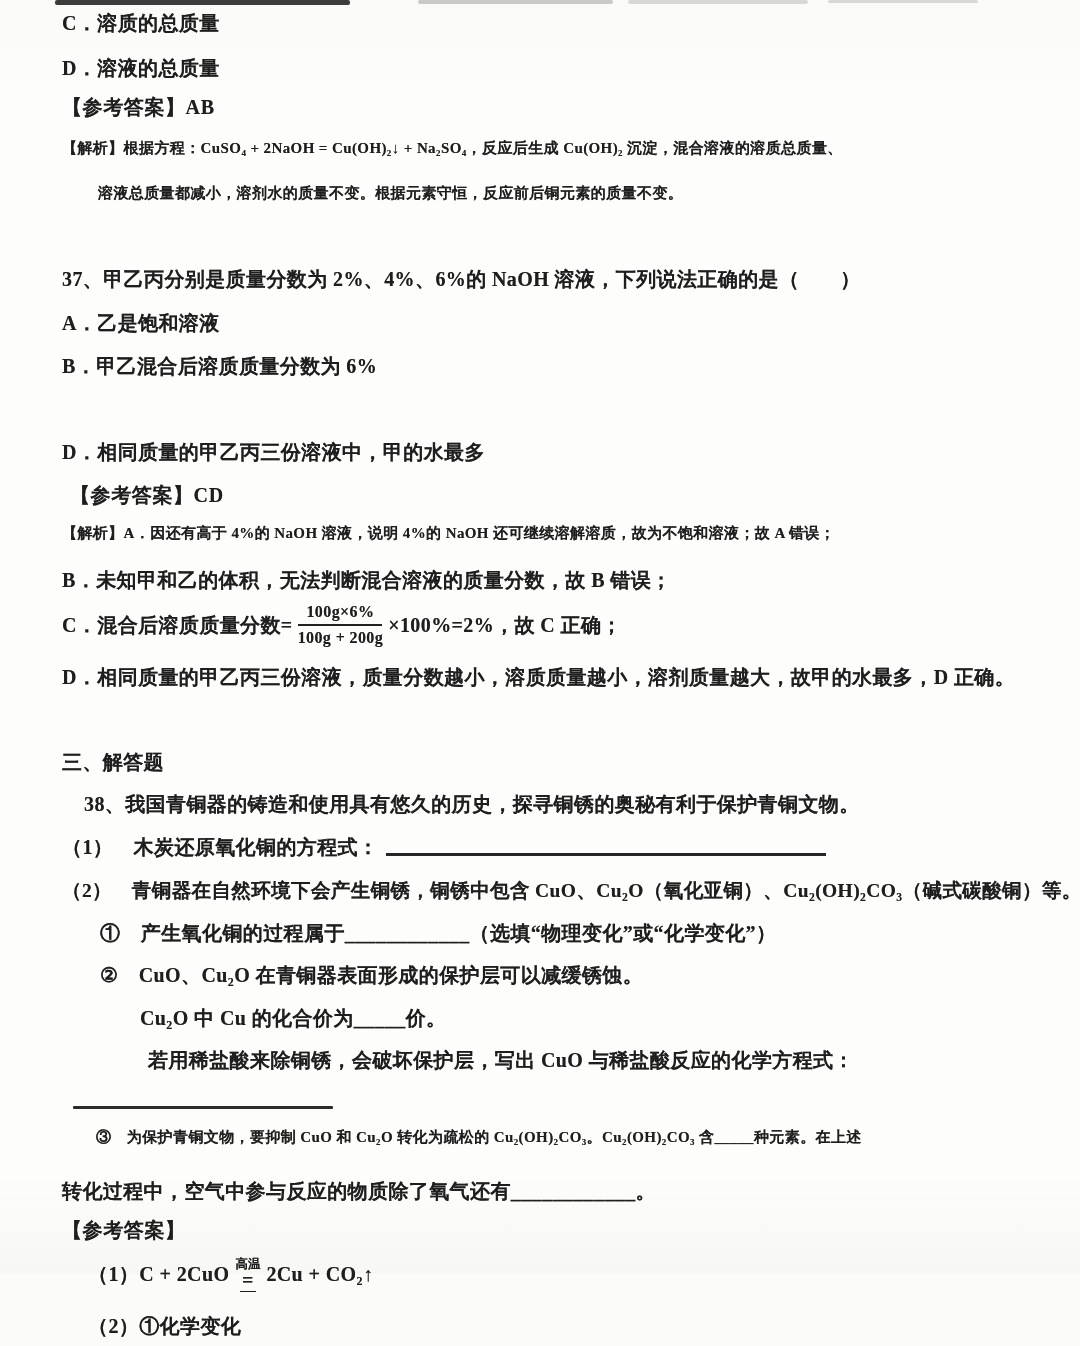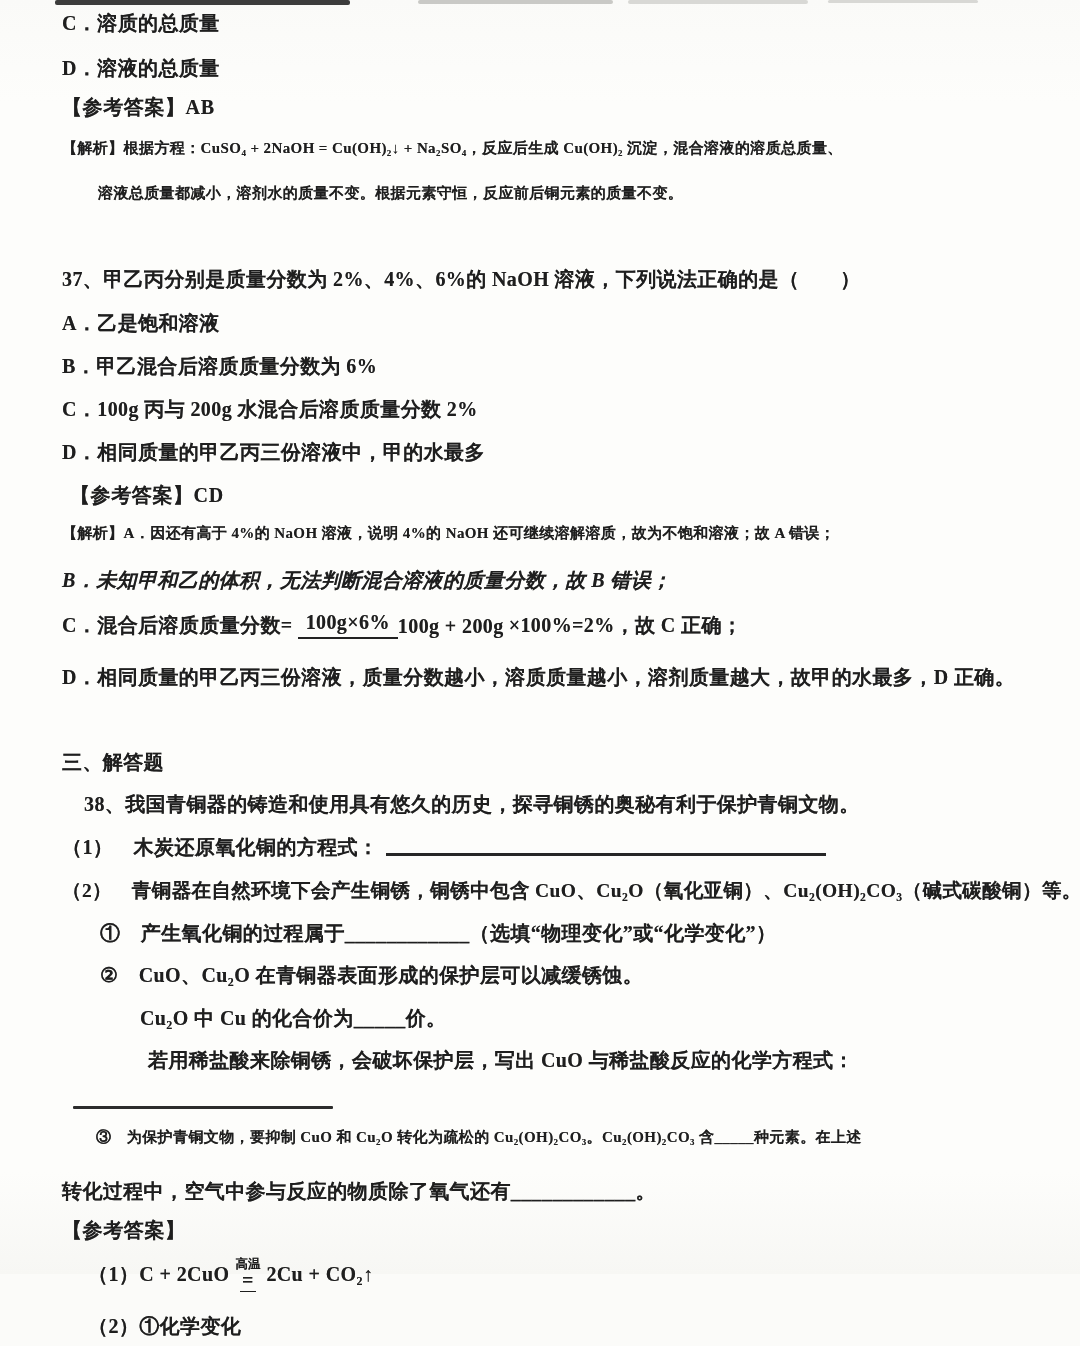--- a/index.html
+++ b/index.html
@@ -38,22 +38,22 @@
     border-bottom:3px solid #262626;
     vertical-align:-2px;
     margin-left:8px;
   }
   .rule{
     position:absolute;height:3px;background:#2c2c2c;border-radius:1px;
   }
   
   .frac-line{display:flex;align-items:center;}
   .frac{
-    display:inline-flex;flex-direction:row;align-items:center;
-    font-size:20px;line-height:1.15;margin:17px 5px;vertical-align:middle;
+    display:inline-flex;flex-direction:column;align-items:center;
+    font-size:16px;line-height:1.15;margin:17px 5px;vertical-align:middle;
   }
   .frac .num{padding:0 8px 3px;border-bottom:2.5px solid #222;}
   .frac .den{padding-top:3px;}
   
   .cond-eq{
     display:inline-flex;flex-direction:column;align-items:center;
     margin:0 6px;line-height:1;vertical-align:-4px;
   }
   .cond-eq .cond{font-size:12.5px;margin-bottom:-1px;letter-spacing:0;}
   .cond-eq .eq{font-size:20px;border-bottom:1.5px solid #1e1e1e;padding:0 2px 1px;}
@@ -70,25 +70,24 @@
 
   <div class="line" style="left:62px;top:10px;">C．溶质的总质量</div>
   <div class="line" style="left:62px;top:55px;">D．溶液的总质量</div>
   <div class="line answer-head" style="left:62px;top:94px;">【参考答案】AB</div>
   <div class="line fs19" style="left:62px;top:139px;">【解析】根据方程：CuSO₄ + 2NaOH = Cu(OH)₂↓ + Na₂SO₄，反应后生成 Cu(OH)₂ 沉淀，混合溶液的溶质总质量、</div>
   <div class="line fs19" style="left:62px;top:184px;margin-left:36px;">溶液总质量都减小，溶剂水的质量不变。根据元素守恒，反应前后铜元素的质量不变。</div>
 
   <div class="line" style="left:62px;top:266px;">37、甲乙丙分别是质量分数为 2%、4%、6%的 NaOH 溶液，下列说法正确的是（　　）</div>
   <div class="line" style="left:62px;top:310px;">A．乙是饱和溶液</div>
   <div class="line" style="left:62px;top:353px;">B．甲乙混合后溶质质量分数为 6%</div>
-  <div class="line" style="left:62px;top:396px;">C．100g 丙与 200g 水混合后溶质质量分数 2%</div>
   <div class="line" style="left:62px;top:439px;">D．相同质量的甲乙丙三份溶液中，甲的水最多</div>
   <div class="line answer-head" style="left:70px;top:482px;font-family:Liberation Serif, serif;">【参考答案】CD</div>
   <div class="line fs19" style="left:62px;top:524px;">【解析】A．因还有高于 4%的 NaOH 溶液，说明 4%的 NaOH 还可继续溶解溶质，故为不饱和溶液；故 A 错误；</div>
-  <div class="line" style="left:62px;top:567px;font-style:italic;">B．未知甲和乙的体积，无法判断混合溶液的质量分数，故 B 错误；</div>
+  <div class="line" style="left:62px;top:567px;">B．未知甲和乙的体积，无法判断混合溶液的质量分数，故 B 错误；</div>
 
   <div class="line frac-line" style="left:62px;top:598px;height:54px;">
     <span>C．混合后溶质质量分数=</span>
     <span class="frac">
       <span class="num">100g×6%</span>
       <span class="den">100g + 200g</span>
     </span>
     <span>×100%=2%，故 C 正确；</span>
   </div>
 

